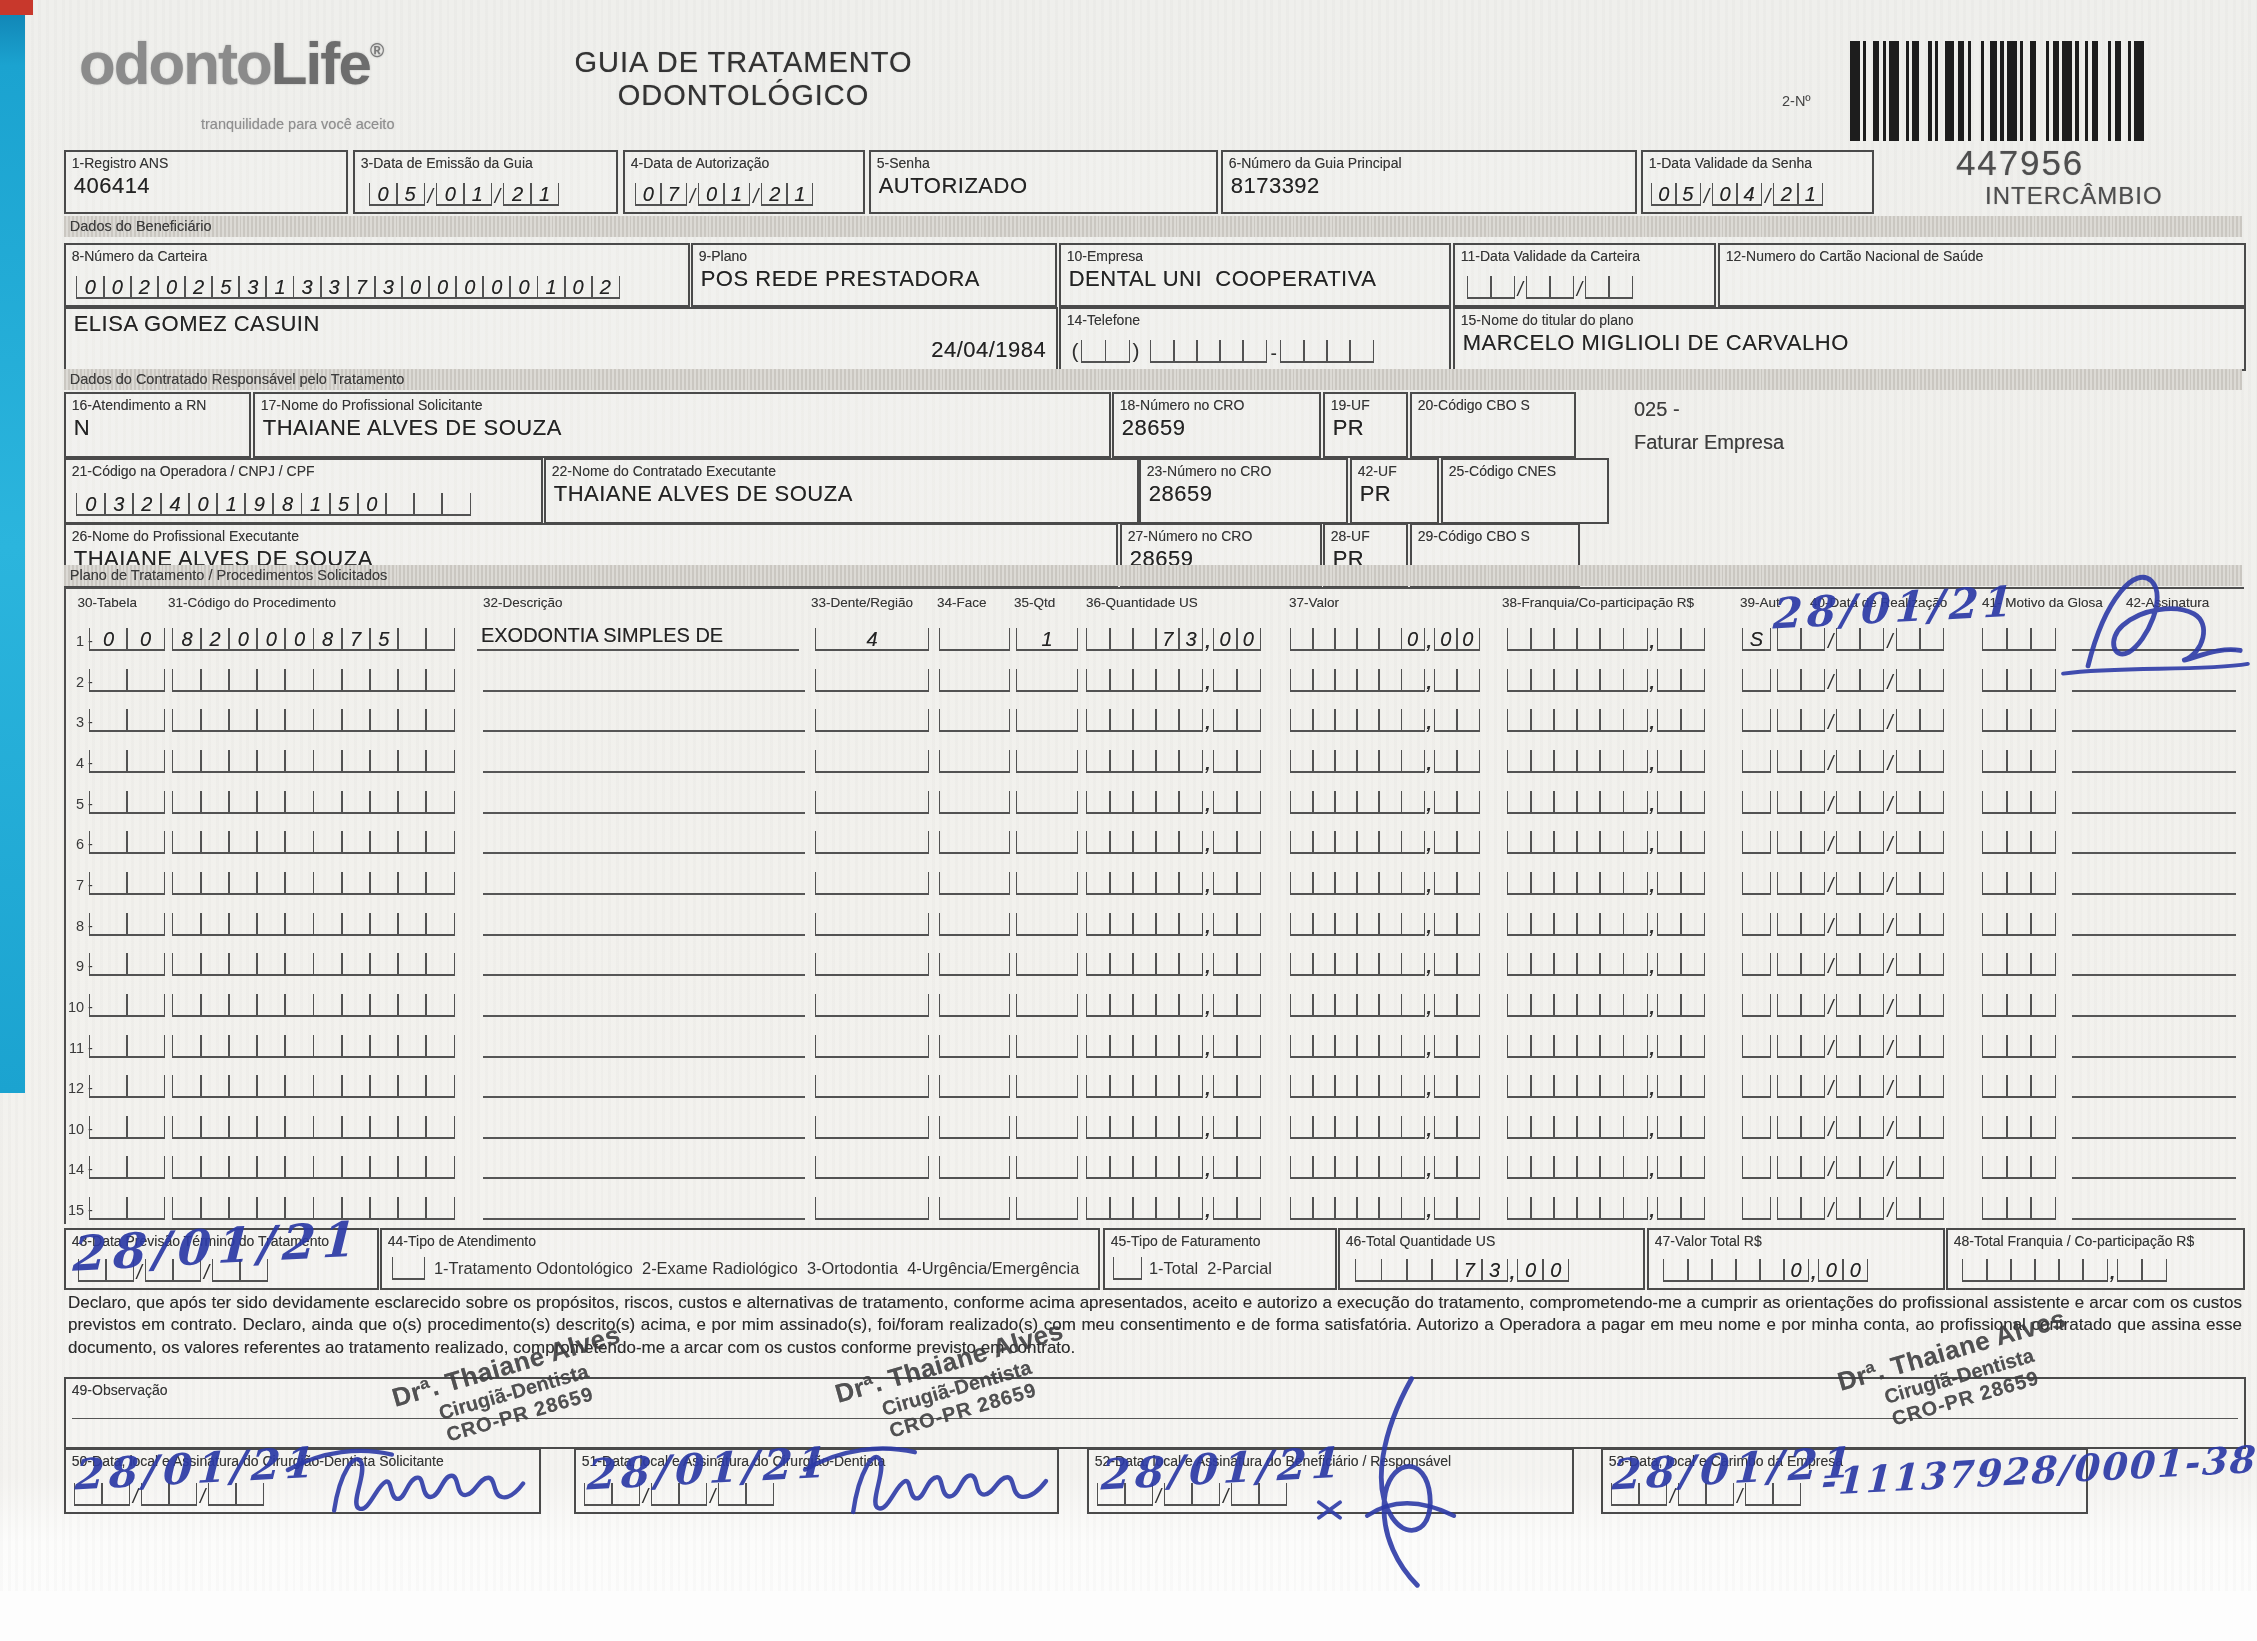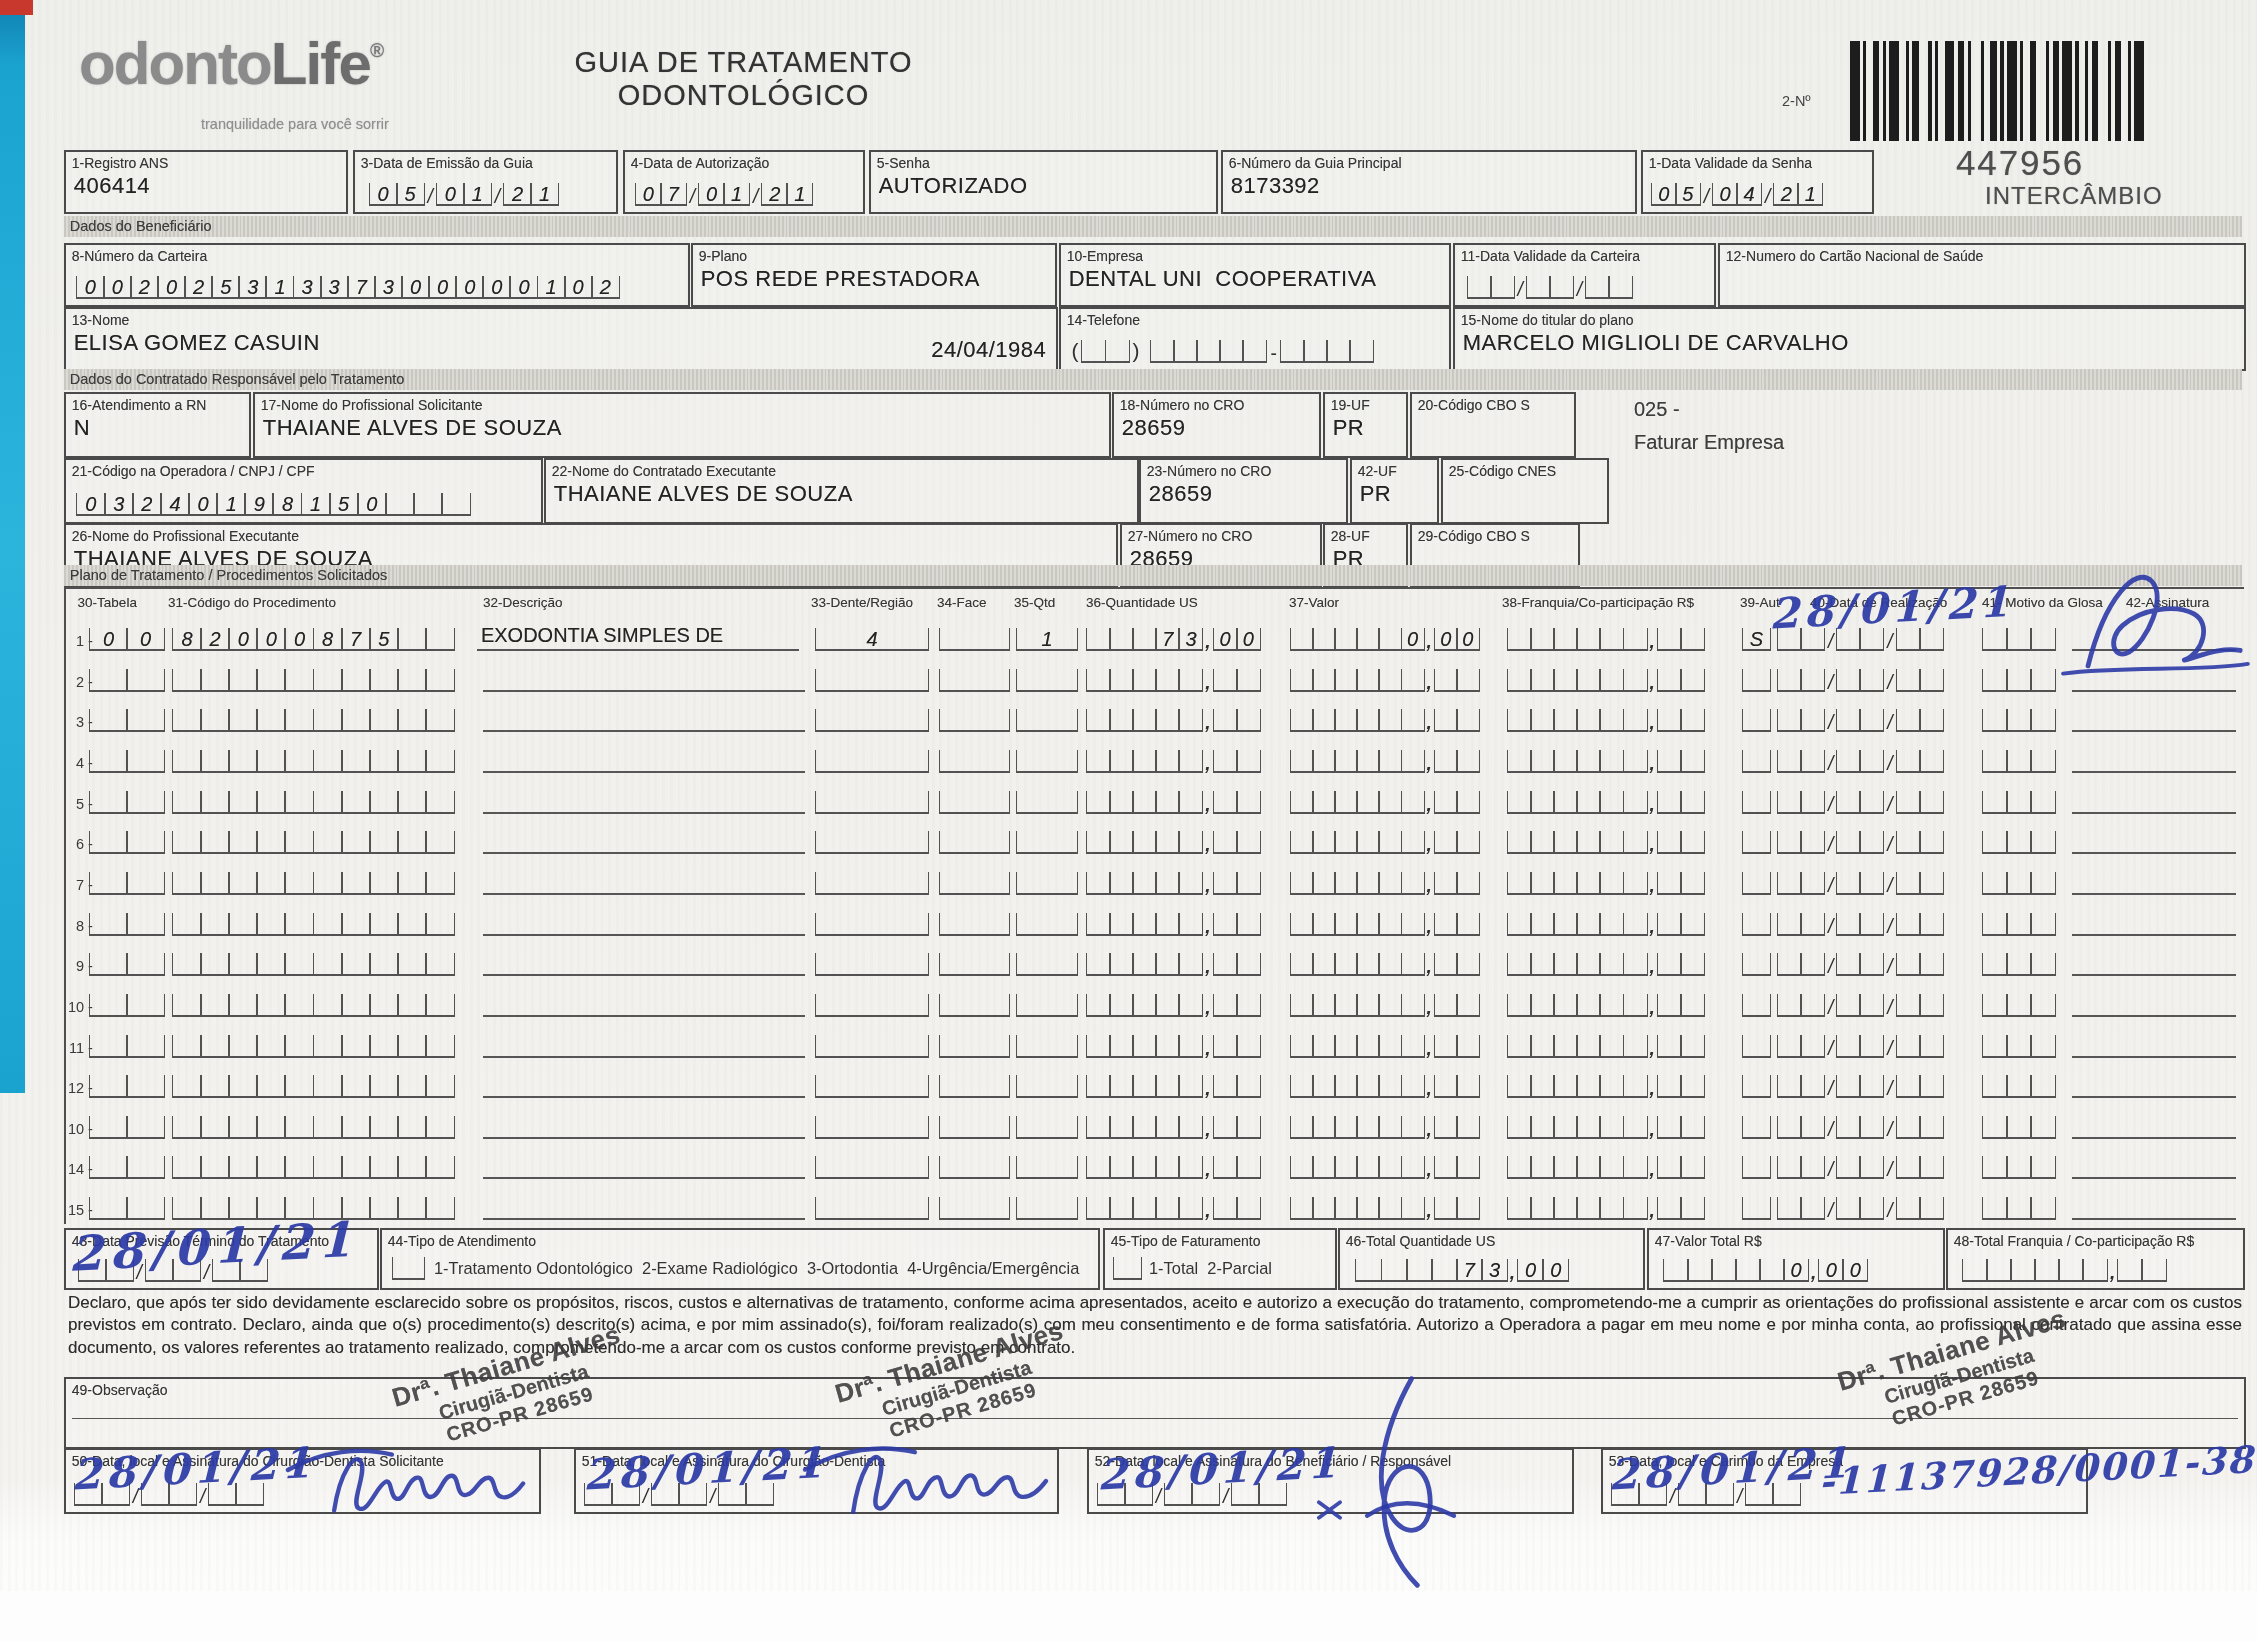--- a/index.html
+++ b/index.html
@@ -82,21 +82,21 @@
 </style>
 </head>
 <body>
 
 <div id="page">
   <div class="edge-strip"></div>
   <div class="red-corner"></div>
   <div class="white-foot"></div>
 
   <div class="brand"><span>odonto</span><span class="suffix">Life</span><span class="reg">®</span></div>
-  <div class="tagline">tranquilidade para você sorrir</div>
+  <div class="tagline">tranquilidade para você aceito</div>
   <div class="doctitle">GUIA DE TRATAMENTO ODONTOLÓGICO</div>
   <div class="bclabel">2-Nº</div>
   <div class="barcode" id="barcode">
       <i style="width: 9.8px; background: rgb(29, 29, 29);"></i>
       <i style="width: 3.3px; background: transparent;"></i>
       <i style="width: 3.3px; background: rgb(29, 29, 29);"></i>
       <i style="width: 6.6px; background: transparent;"></i>
       <i style="width: 6.6px; background: rgb(29, 29, 29);"></i>
       <i style="width: 3.3px; background: transparent;"></i>
       <i style="width: 3.3px; background: rgb(29, 29, 29);"></i>
@@ -261,21 +261,20 @@
           <i class="cell" style="width: 25px; height: 23px; line-height: 23px;"></i>
           <i class="cell" style="width: 25px; height: 23px; line-height: 23px;"></i>
         </span>
       </div>
   </div>
   <div class="fbox" style="left:1718px;top:243px;width:524px;height:60px">
     <span class="lbl">12-Numero do Cartão Nacional de Saúde</span>
   </div>
 
   <div class="fbox" style="left:64px;top:307px;width:990px;height:60px">
-    <span class="lbl">13-Nome</span>
     <span class="val">ELISA GOMEZ CASUIN</span>
     <span class="val" style="position:absolute;right:9.7px;bottom:5.8px;padding:0">24/04/1984</span>
   </div>
   <div class="fbox" style="left:1059px;top:307px;width:388px;height:60px">
     <span class="lbl">14-Telefone</span>
     <div class="inlinecells" style="left:7.7px;bottom:5.8px">
       <span class="paren">(</span>
       <span>
           <span class="cells">
             <i class="cell" style="width: 25px; height: 23px; line-height: 23px;"></i>

